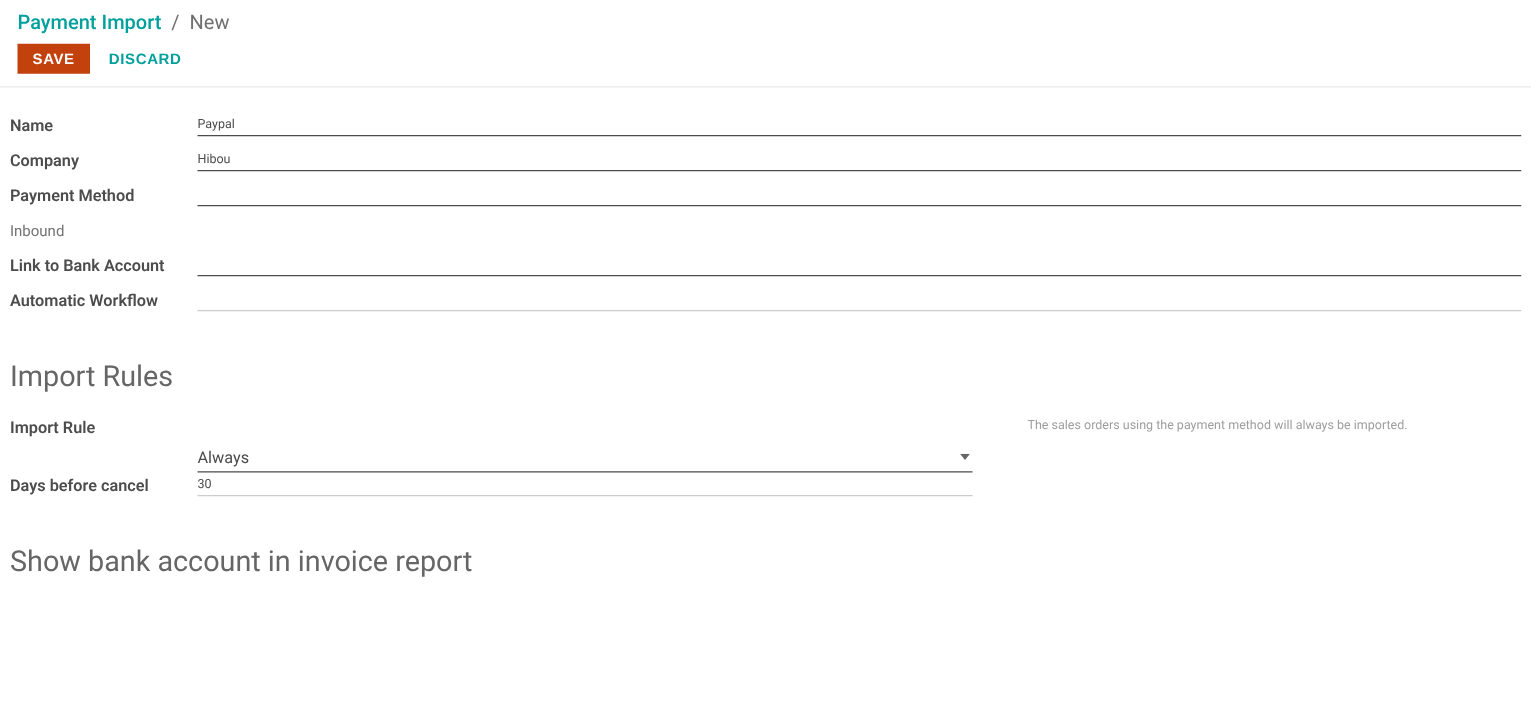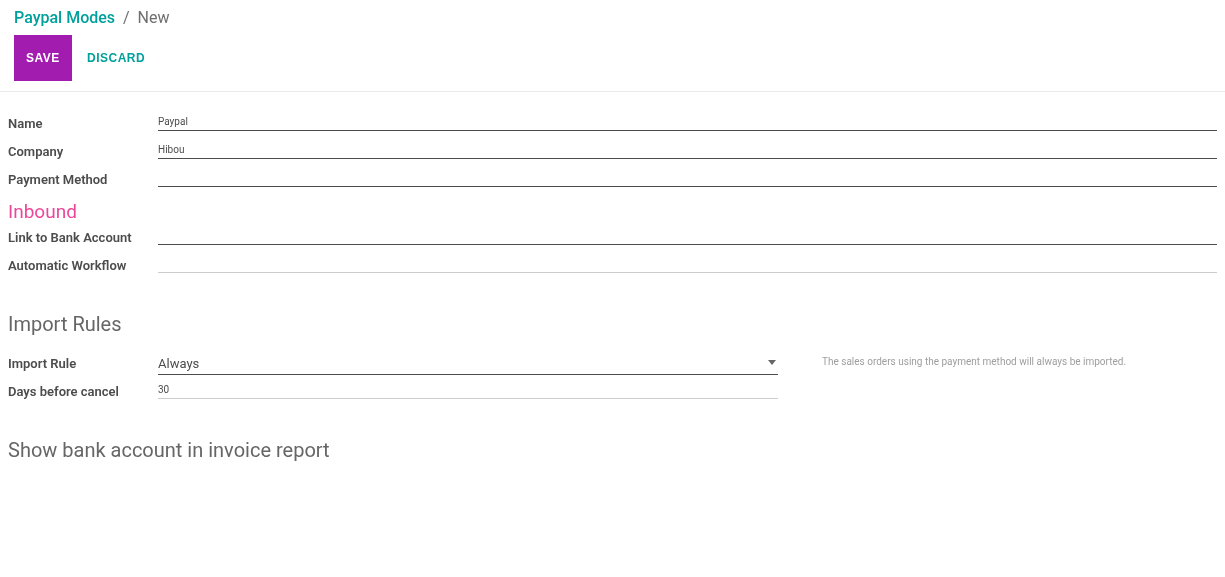--- a/index.html
+++ b/index.html
@@ -23,24 +23,24 @@
     padding: 0 4px;
   }
   .breadcrumb .leaf {
     color: #6f6f6f;
   }
   .button-bar {
     padding: 6px 14px 10px 14px;
     border-bottom: 1px solid #e9e9e9;
   }
   .btn-primary {
-    background: #a21caf;
+    background: #c2410c;
     color: #fff;
     border: none;
-    padding: 16px 12px;
+    padding: 5px 12px;
     font-size: 12px;
     font-weight: 600;
     letter-spacing: 0.5px;
     cursor: pointer;
   }
   .btn-link {
     background: none;
     border: none;
     color: #00a09d;
     font-size: 12px;
@@ -79,20 +79,21 @@
     background: transparent;
     color: #4c4c4c;
     font-family: inherit;
   }
   .field-input-light {
     border-bottom: 1px solid #ccc;
   }
   .select-wrap {
     position: relative;
     border-bottom: 1px solid #ccc;
+    margin-top: 24px;
   }
   .select-wrap.dark { border-bottom: 1px solid #4c4c4c; }
   .select-value {
     padding: 4px 20px 3px 0;
     font-size: 13px;
     color: #4c4c4c;
   }
   .select-caret {
     position: absolute;
     right: 2px;
@@ -113,46 +114,46 @@
     background: #fff;
   }
   .checkbox.checked {
     background: #00a09d;
     border-color: #00a09d;
     color: #fff;
   }
   .checkbox svg { display:block; }
   .static-text {
     padding: 4px 0 3px 0;
-    font-size: 19px;
-    color: #ec4899;
+    font-size: 12px;
+    color: #737373;
   }
   .section-title {
-    font-size: 20px;
+    font-size: 23px;
     color: #666;
     font-weight: 400;
     margin: 30px 0 16px 0;
   }
   .two-col {
     display: flex;
   }
   .two-col .left-col { flex: 0 0 770px; }
   .two-col .right-col { flex: 1; padding-left: 44px; padding-top:4px; }
   .helper {
     font-size: 10px;
     color: #9e9e9e;
   }
   .two-col .left-col .form-value { max-width: 620px; }
   .narrow .form-value { max-width: 620px; }
 </style>
 </head>
 <body>
 
 <div class="breadcrumb">
-  <span class="root">Paypal Modes</span>
+  <span class="root">Payment Import</span>
   <span class="sep">/</span>
   <span class="leaf">New</span>
 </div>
 
 <div class="button-bar">
   <button class="btn-primary">SAVE</button>
   <button class="btn-link">DISCARD</button>
 </div>
 
 <div class="form-sheet">

